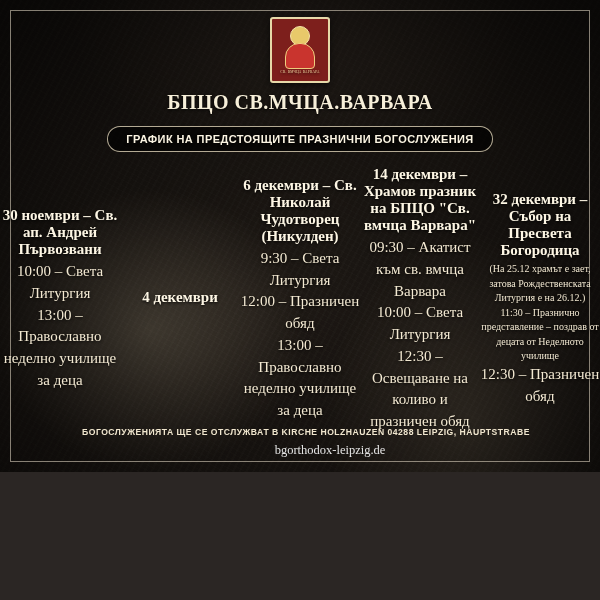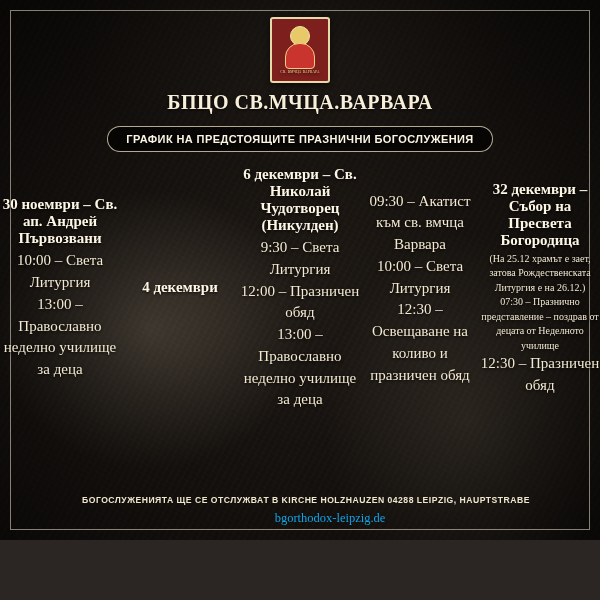--- a/index.html
+++ b/index.html
@@ -4,21 +4,21 @@
 <style>
   html,body{margin:0;padding:0;}
   body{
     width:600px;height:600px;
     font-family:"Liberation Serif", serif;
     background:#2b2624;
     overflow:hidden;
   }
   .poster{
     position:relative;
-    width:600px;height:540px;
+    width:600px;height:472px;
     overflow:hidden;
     background:#3a322c;
   }
   
   .bg{
     position:absolute;inset:0;
     background:
       radial-gradient(ellipse 220px 200px at 150px 330px, rgba(215,196,160,0.55), rgba(120,102,76,0.0) 70%),
       radial-gradient(ellipse 200px 260px at 470px 420px, rgba(190,170,135,0.40), rgba(90,76,58,0.0) 72%),
       radial-gradient(ellipse 300px 160px at 300px 40px, rgba(60,48,40,0.8), rgba(30,24,20,0.9) 75%),
@@ -113,21 +113,21 @@
     position:absolute;left:12px;right:0;bottom:14px;
     text-align:center;
   }
   .footer .addr{
     font-family:"Liberation Sans", sans-serif;
     font-size:8.6px;font-weight:bold;letter-spacing:.5px;color:#f0e6ce;
   }
   .footer .site{
     margin-top:6px;
     font-family:"Liberation Serif", serif;
-    font-size:12.5px;color:#0ea5e9;padding-left:48px;
+    font-size:12.5px;color:#e5e5e5;padding-left:48px;
   }
 </style>
 </head>
 <body>
 
 <div class="poster">
   <div class="bg"></div>
   <div class="veil"></div>
   <div class="vignette"></div>
   <div class="frame"></div>
@@ -157,29 +157,30 @@
       </div>
 
       <div class="block">
         <div class="head">6 декември – Св. Николай Чудотворец (Никулден)</div>
         <div class="line">9:30 – Света Литургия</div>
         <div class="line">12:00 – Празничен обяд</div>
         <div class="line">13:00 – Православно неделно училище за деца</div>
       </div>
 
       <div class="block">
+        <div class="head">14 декември – Храмов празник на БПЦО "Св. вмчца Варвара"</div>
         <div class="line">09:30 – Акатист към св. вмчца Варвара</div>
         <div class="line">10:00 – Света Литургия</div>
         <div class="line">12:30 – Освещаване на коливо и празничен обяд</div>
       </div>
 
       <div class="block">
         <div class="head">32 декември – Събор на Пресвета Богородица</div>
         <div class="line small">(На 25.12 храмът е зает, затова Рождественската Литургия е на 26.12.)</div>
-        <div class="line small">07:30 – Празнично представление – поздрав от децата от Неделното училище</div>
+        <div class="line small">11:30 – Празнично представление – поздрав от децата от Неделното училище</div>
         <div class="line">12:30 – Празничен  обяд</div>
       </div>
 
     </div>
   </div>
 
   <div class="footer">
     <div class="addr">БОГОСЛУЖЕНИЯТА ЩЕ СЕ ОТСЛУЖВАТ В KIRCHE HOLZHAUZEN 04288 LEIPZIG, HAUPTSTRABE</div>
     <div class="site">bgorthodox-leipzig.de</div>
   </div>

